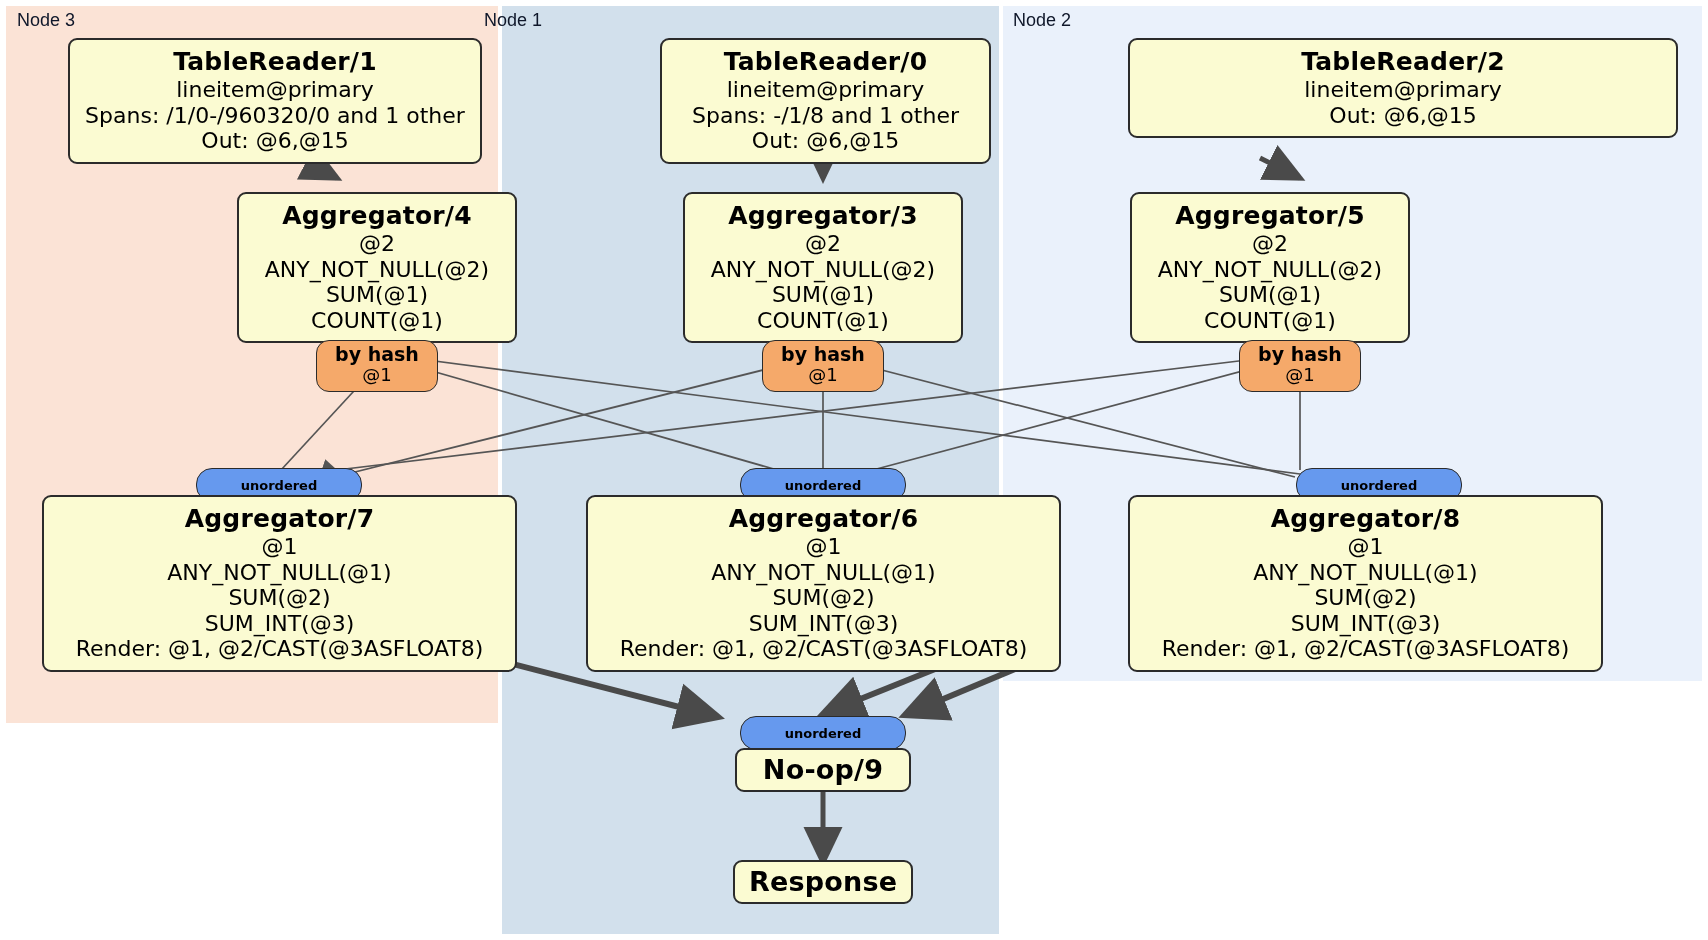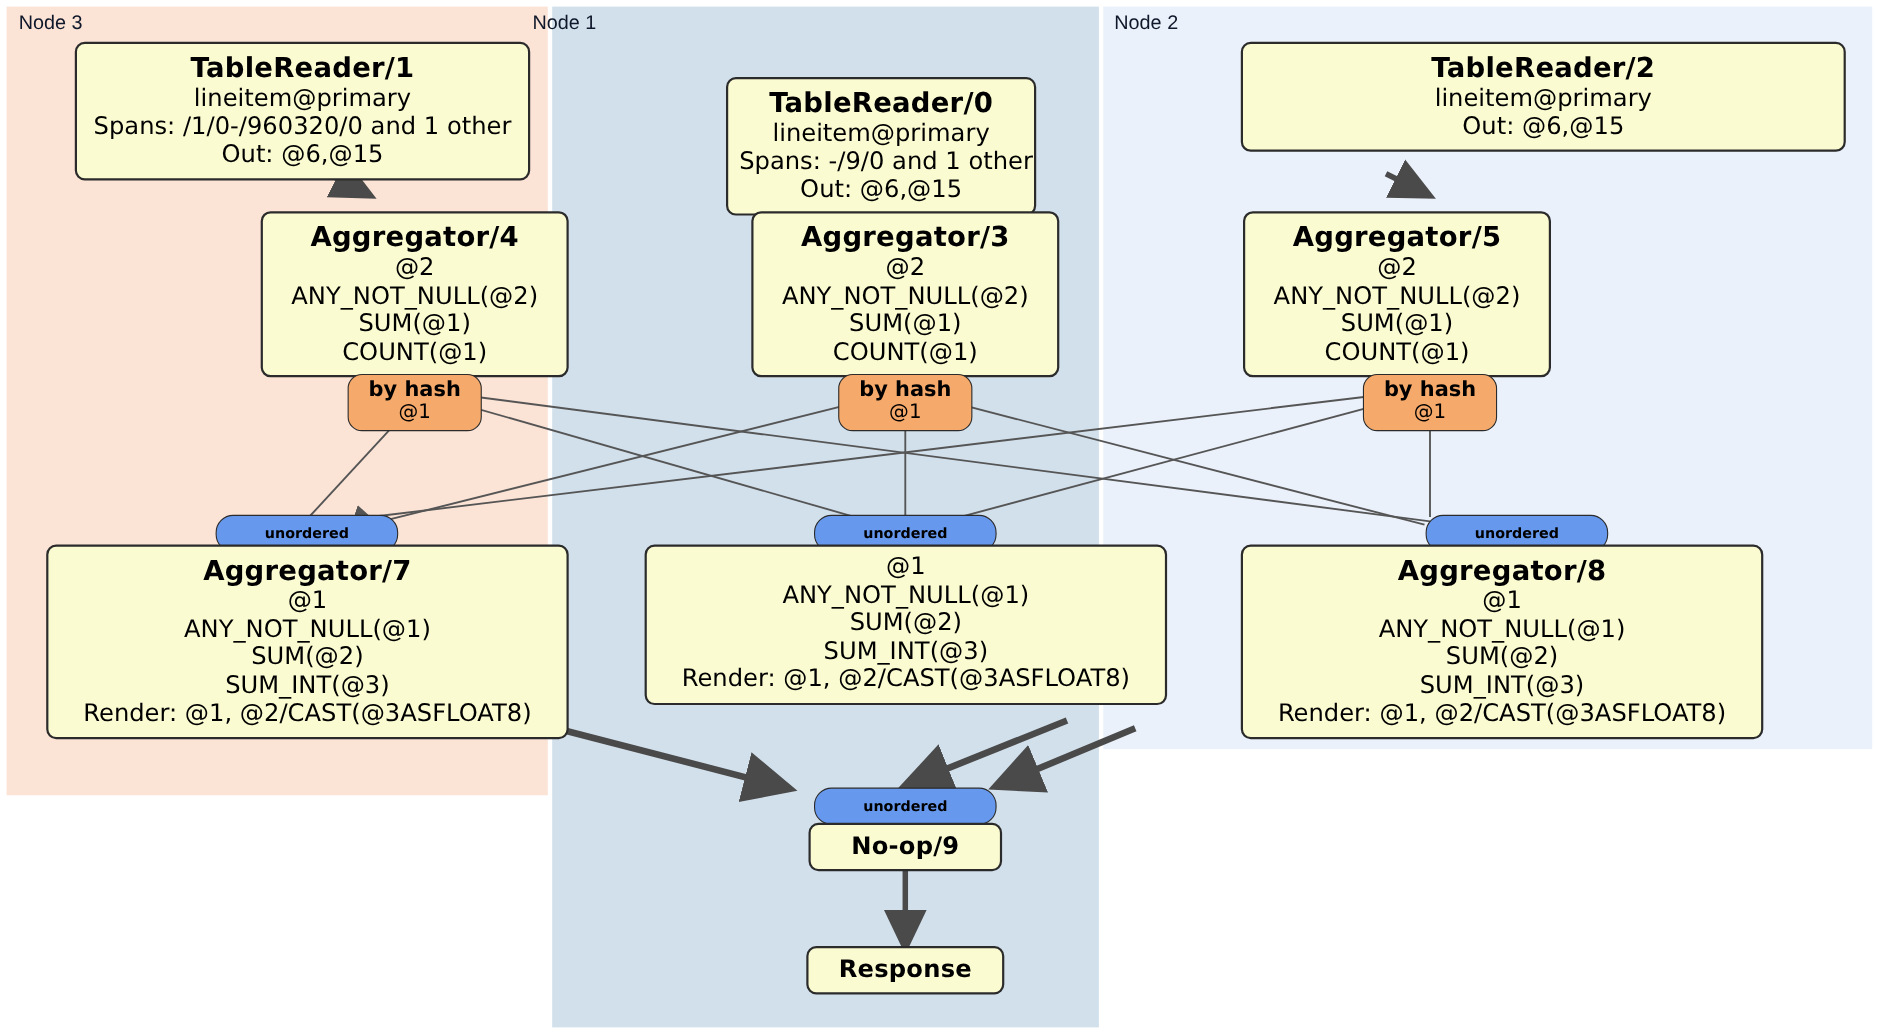--- a/index.html
+++ b/index.html
@@ -21,21 +21,21 @@
   .proc{position:absolute;box-sizing:border-box;
         background:#fbfbd2;border:2px solid #2b2b2b;border-radius:9px;
         text-align:center;padding:6px 10px 8px 10px;
         font-size:22px;line-height:26px;color:#000;
         font-family:"DejaVu Sans",sans-serif;}
   .proc .ttl{font-weight:bold;font-size:25px;line-height:31px;
              display:block;letter-spacing:.2px;}
   .proc .ln{display:block;font-size:22px;line-height:25.5px;white-space:nowrap;}
 
   .proc.compact{padding:4px 14px 5px 14px;}
-  .proc.compact .ttl{font-size:22px;line-height:31px;}
+  .proc.compact .ttl{font-size:27px;line-height:31px;}
 
   
   .pill{position:absolute;box-sizing:border-box;text-align:center;
         border:1.5px solid #2b2b2b;font-family:"DejaVu Sans",sans-serif;
         color:#000000;}
   .pill.hash{background:#f5a96a;border-radius:13px;
              font-size:19px;line-height:21px;font-weight:bold;
              padding-top:3px;}
   .pill.hash .sub{display:block;font-weight:normal;font-size:18px;
                   line-height:20px;}
@@ -100,24 +100,24 @@
     <path d="M823,785 L823,862" stroke="#4a4a4a" stroke-width="5" fill="none" marker-end="url(#ah)"></path>
   </svg>
 
   <div class="proc" style="left:68px;top:38px;width:414px;">
     <span class="ttl">TableReader/1</span>
     <span class="ln">lineitem@primary</span>
     <span class="ln">Spans: /1/0-/960320/0 and 1 other</span>
     <span class="ln">Out: @6,@15</span>
   </div>
 
-  <div class="proc" style="left:660px;top:38px;width:282px;margin-top:32px;">
+  <div class="proc" style="left:660px;top:38px;width:331px;">
     <span class="ttl">TableReader/0</span>
     <span class="ln">lineitem@primary</span>
-    <span class="ln">Spans: -/9/0 and 1 other</span>
+    <span class="ln">Spans: -/1/8 and 1 other</span>
     <span class="ln">Out: @6,@15</span>
   </div>
 
   <div class="proc" style="left:1128px;top:38px;width:550px;">
     <span class="ttl">TableReader/2</span>
     <span class="ln">lineitem@primary</span>
     <span class="ln">Out: @6,@15</span>
   </div>
 
   <div class="proc" style="left:237px;top:192px;width:280px;">
@@ -174,20 +174,21 @@
   <div class="proc" style="left:42px;top:495px;width:475px;">
     <span class="ttl">Aggregator/7</span>
     <span class="ln">@1</span>
     <span class="ln">ANY_NOT_NULL(@1)</span>
     <span class="ln">SUM(@2)</span>
     <span class="ln">SUM_INT(@3)</span>
     <span class="ln">Render: @1, @2/CAST(@3ASFLOAT8)</span>
   </div>
 
   <div class="proc" style="left:586px;top:495px;width:475px;">
+    <span class="ttl">Aggregator/6</span>
     <span class="ln">@1</span>
     <span class="ln">ANY_NOT_NULL(@1)</span>
     <span class="ln">SUM(@2)</span>
     <span class="ln">SUM_INT(@3)</span>
     <span class="ln">Render: @1, @2/CAST(@3ASFLOAT8)</span>
   </div>
 
   <div class="proc" style="left:1128px;top:495px;width:475px;">
     <span class="ttl">Aggregator/8</span>
     <span class="ln">@1</span>

